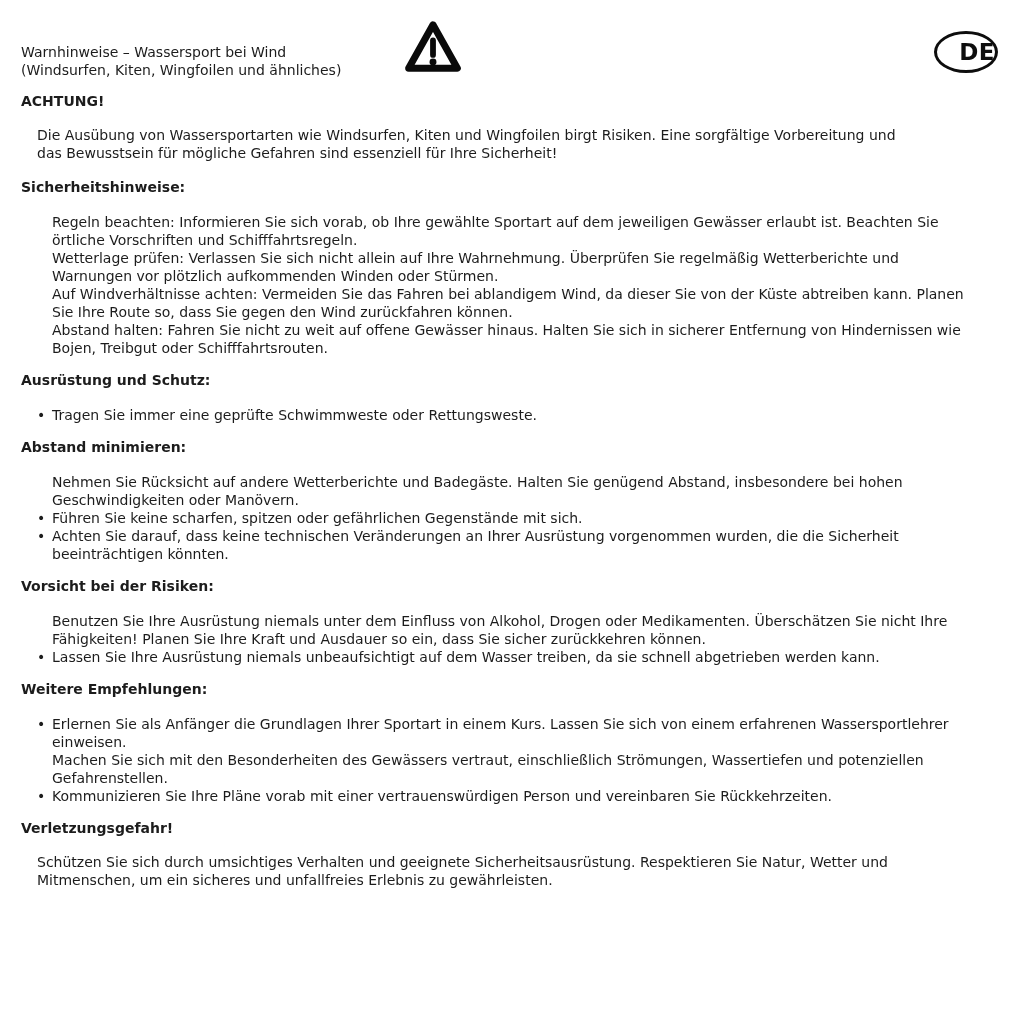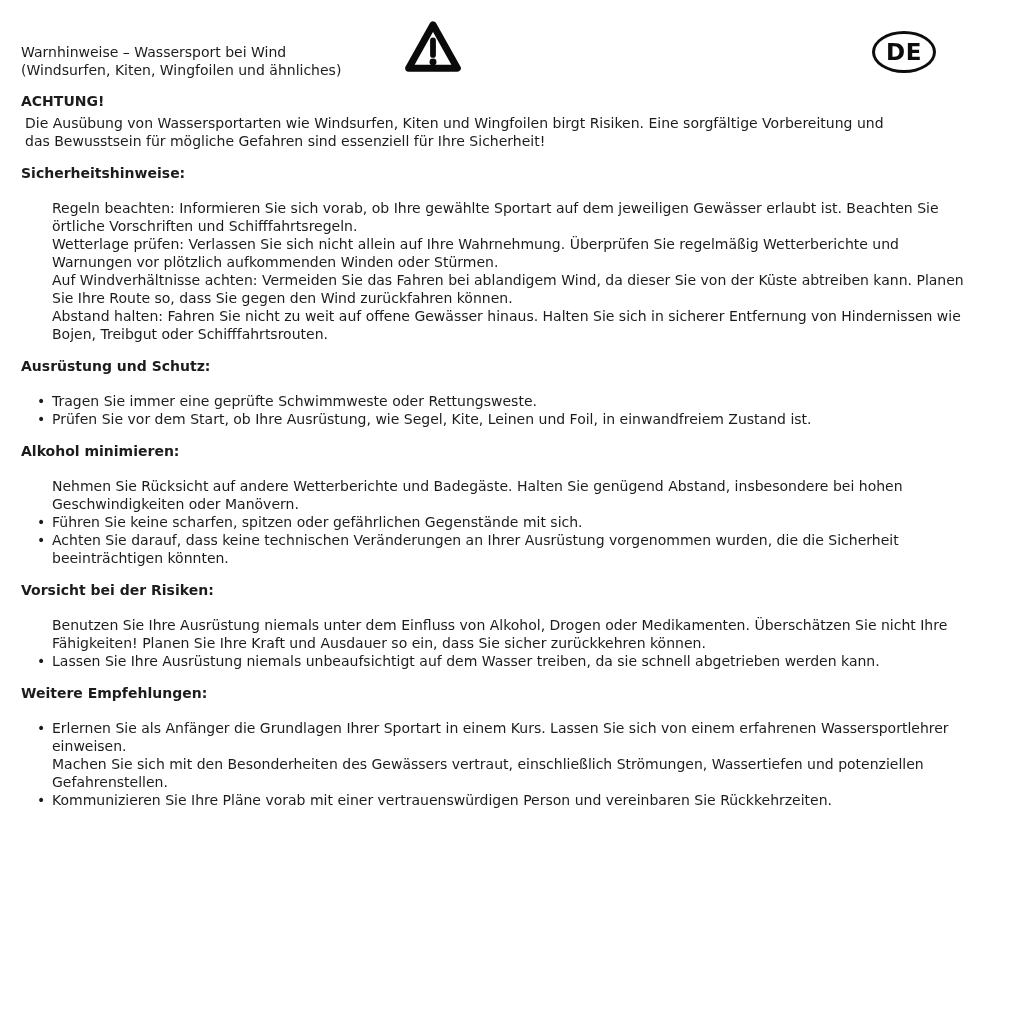--- a/index.html
+++ b/index.html
@@ -14,34 +14,34 @@
     font-size: 14px;
     line-height: 18px;
   }
   .header { position: relative; height: 78px; }
   .title-block {
     position: absolute; left: 21px; top: 36px;
     font-weight: normal; white-space: pre; margin-top: 7px;
   }
   .warn-icon { position: absolute; left: 404px; top: 19px; }
   .lang-badge {
-    position: absolute; left: 872px; top: 31px;
+    position: absolute; left: 934px; top: 31px;
     width: 64px; height: 42px; box-sizing: border-box;
     border: 3.5px solid #0d0d0d; border-radius: 50%;
-    display: flex; align-items: center; justify-content: center;
+    display: flex; align-items: center; justify-content: flex-end;
     font-weight: bold; font-size: 23px; letter-spacing: 0.5px;
     color: #0d0d0d;
   }
   main { padding-left: 21px; padding-right: 6px; }
   .heading {
     font-weight: bold; white-space: pre;
     margin: 14px 0 17px 0;
   }
   .heading.tight { margin-bottom: 0; }
-  .para { margin: 4px; white-space: pre; }
+  .para { margin: 16px; white-space: pre; }
   .list { margin: 12px; }
   .li {
     position: relative; padding-left: 19px; white-space: pre;
   }
   .li.bulleted::before {
     content: "\2022";
     position: absolute; left: 4px; top: 0;
   }
 </style>
 </head>
@@ -85,26 +85,25 @@
 Sie Ihre Route so, dass Sie gegen den Wind zurückfahren können.</div>
         <div class="li">Abstand halten: Fahren Sie nicht zu weit auf offene Gewässer hinaus. Halten Sie sich in sicherer Entfernung von Hindernissen wie
 Bojen, Treibgut oder Schifffahrtsrouten.</div>
       </div>
     </div>
 
     <div>
       <div class="heading">Ausrüstung und Schutz:</div>
       <div class="list">
         <div class="li bulleted">Tragen Sie immer eine geprüfte Schwimmweste oder Rettungsweste.</div>
-        <div class="li bulleted">Prüfen Sie vor dem Start, ob Ihre Ausrüstung, wie Segel, Kite, Leinen und Foil, in einwandfreiem Zustand ist.</div>
       </div>
     </div>
 
     <div>
-      <div class="heading">Alkohol minimieren:</div>
+      <div class="heading">Abstand minimieren:</div>
       <div class="list">
         <div class="li">Nehmen Sie Rücksicht auf andere Wetterberichte und Badegäste. Halten Sie genügend Abstand, insbesondere bei hohen
 Geschwindigkeiten oder Manövern.</div>
         <div class="li bulleted">Führen Sie keine scharfen, spitzen oder gefährlichen Gegenstände mit sich.</div>
         <div class="li bulleted">Achten Sie darauf, dass keine technischen Veränderungen an Ihrer Ausrüstung vorgenommen wurden, die die Sicherheit
 beeinträchtigen könnten.</div>
       </div>
     </div>
 
     <div>
@@ -120,15 +119,20 @@
       <div class="heading">Weitere Empfehlungen:</div>
       <div class="list">
         <div class="li bulleted">Erlernen Sie als Anfänger die Grundlagen Ihrer Sportart in einem Kurs. Lassen Sie sich von einem erfahrenen Wassersportlehrer
 einweisen.</div>
         <div class="li">Machen Sie sich mit den Besonderheiten des Gewässers vertraut, einschließlich Strömungen, Wassertiefen und potenziellen
 Gefahrenstellen.</div>
         <div class="li bulleted">Kommunizieren Sie Ihre Pläne vorab mit einer vertrauenswürdigen Person und vereinbaren Sie Rückkehrzeiten.</div>
       </div>
     </div>
 
+    <div>
+      <div class="heading tight">Verletzungsgefahr!</div>
+      <p class="para">Schützen Sie sich durch umsichtiges Verhalten und geeignete Sicherheitsausrüstung. Respektieren Sie Natur, Wetter und
+Mitmenschen, um ein sicheres und unfallfreies Erlebnis zu gewährleisten.</p>
+    </div>
 
   </main>
 </div>
 
 </body></html>

